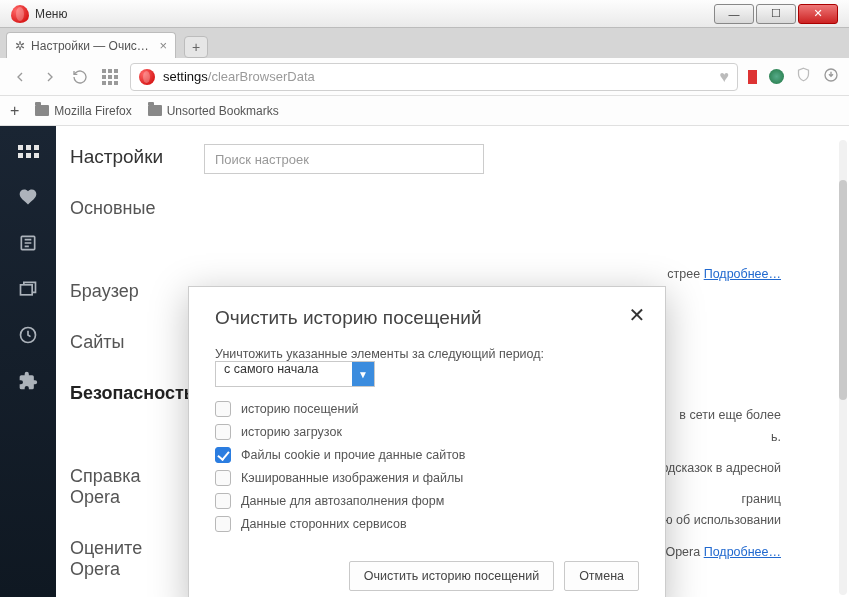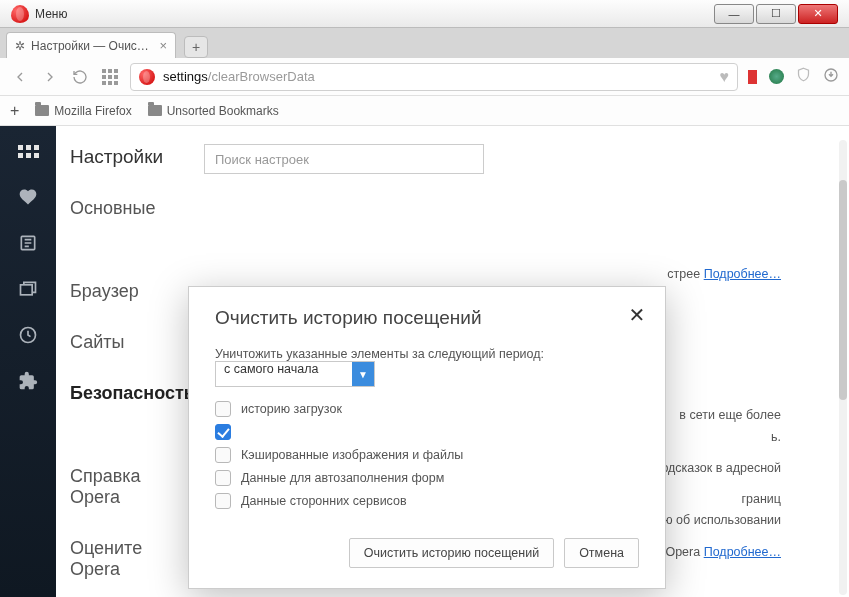--- a/index.html
+++ b/index.html
@@ -261,24 +261,29 @@
       <div class="dlg-body">
         <div class="dlg-title">Очистить историю посещений</div>
         <div class="dlg-sub">Уничтожить указанные элементы за следующий период:</div>
         <div class="dlg-select">
           <span>с самого начала</span>
           <div class="arrow">▼</div>
         </div>
         <div class="check-list" id="check-list">
             <div class="check-row">
               <div class="cb"></div>
+              <span>историю посещений</span>
+            </div>
+            <div class="check-row">
+              <div class="cb"></div>
               <span>историю загрузок</span>
             </div>
             <div class="check-row">
               <div class="cb checked"></div>
+              <span>Файлы cookie и прочие данные сайтов</span>
             </div>
             <div class="check-row">
               <div class="cb"></div>
               <span>Кэшированные изображения и файлы</span>
             </div>
             <div class="check-row">
               <div class="cb"></div>
               <span>Данные для автозаполнения форм</span>
             </div>
             <div class="check-row">

